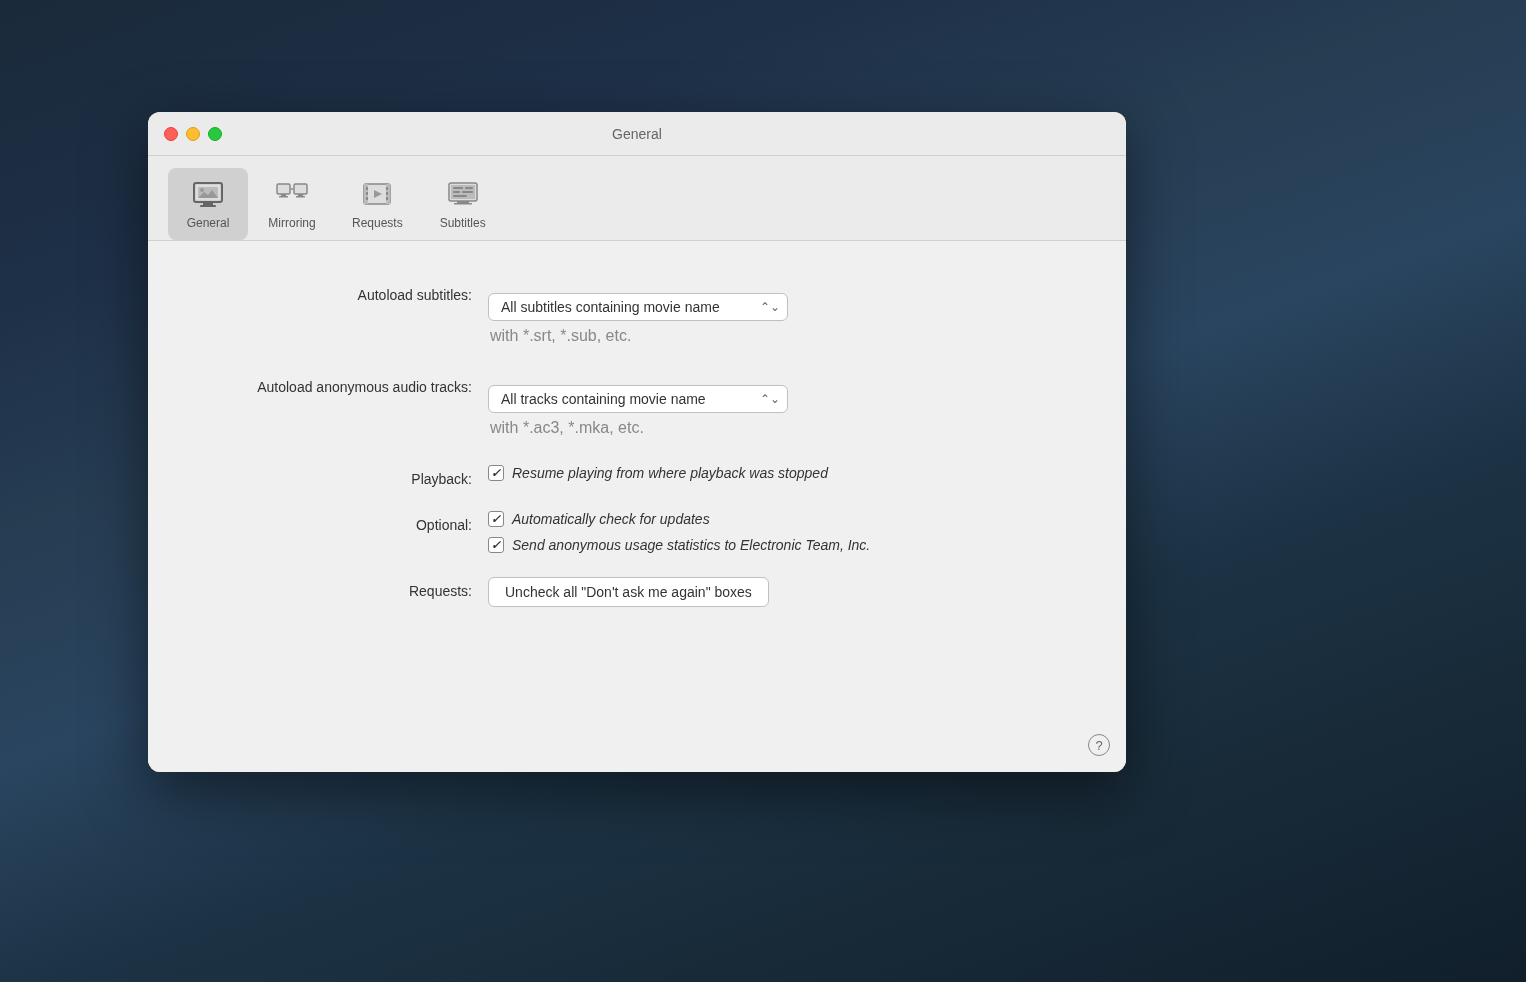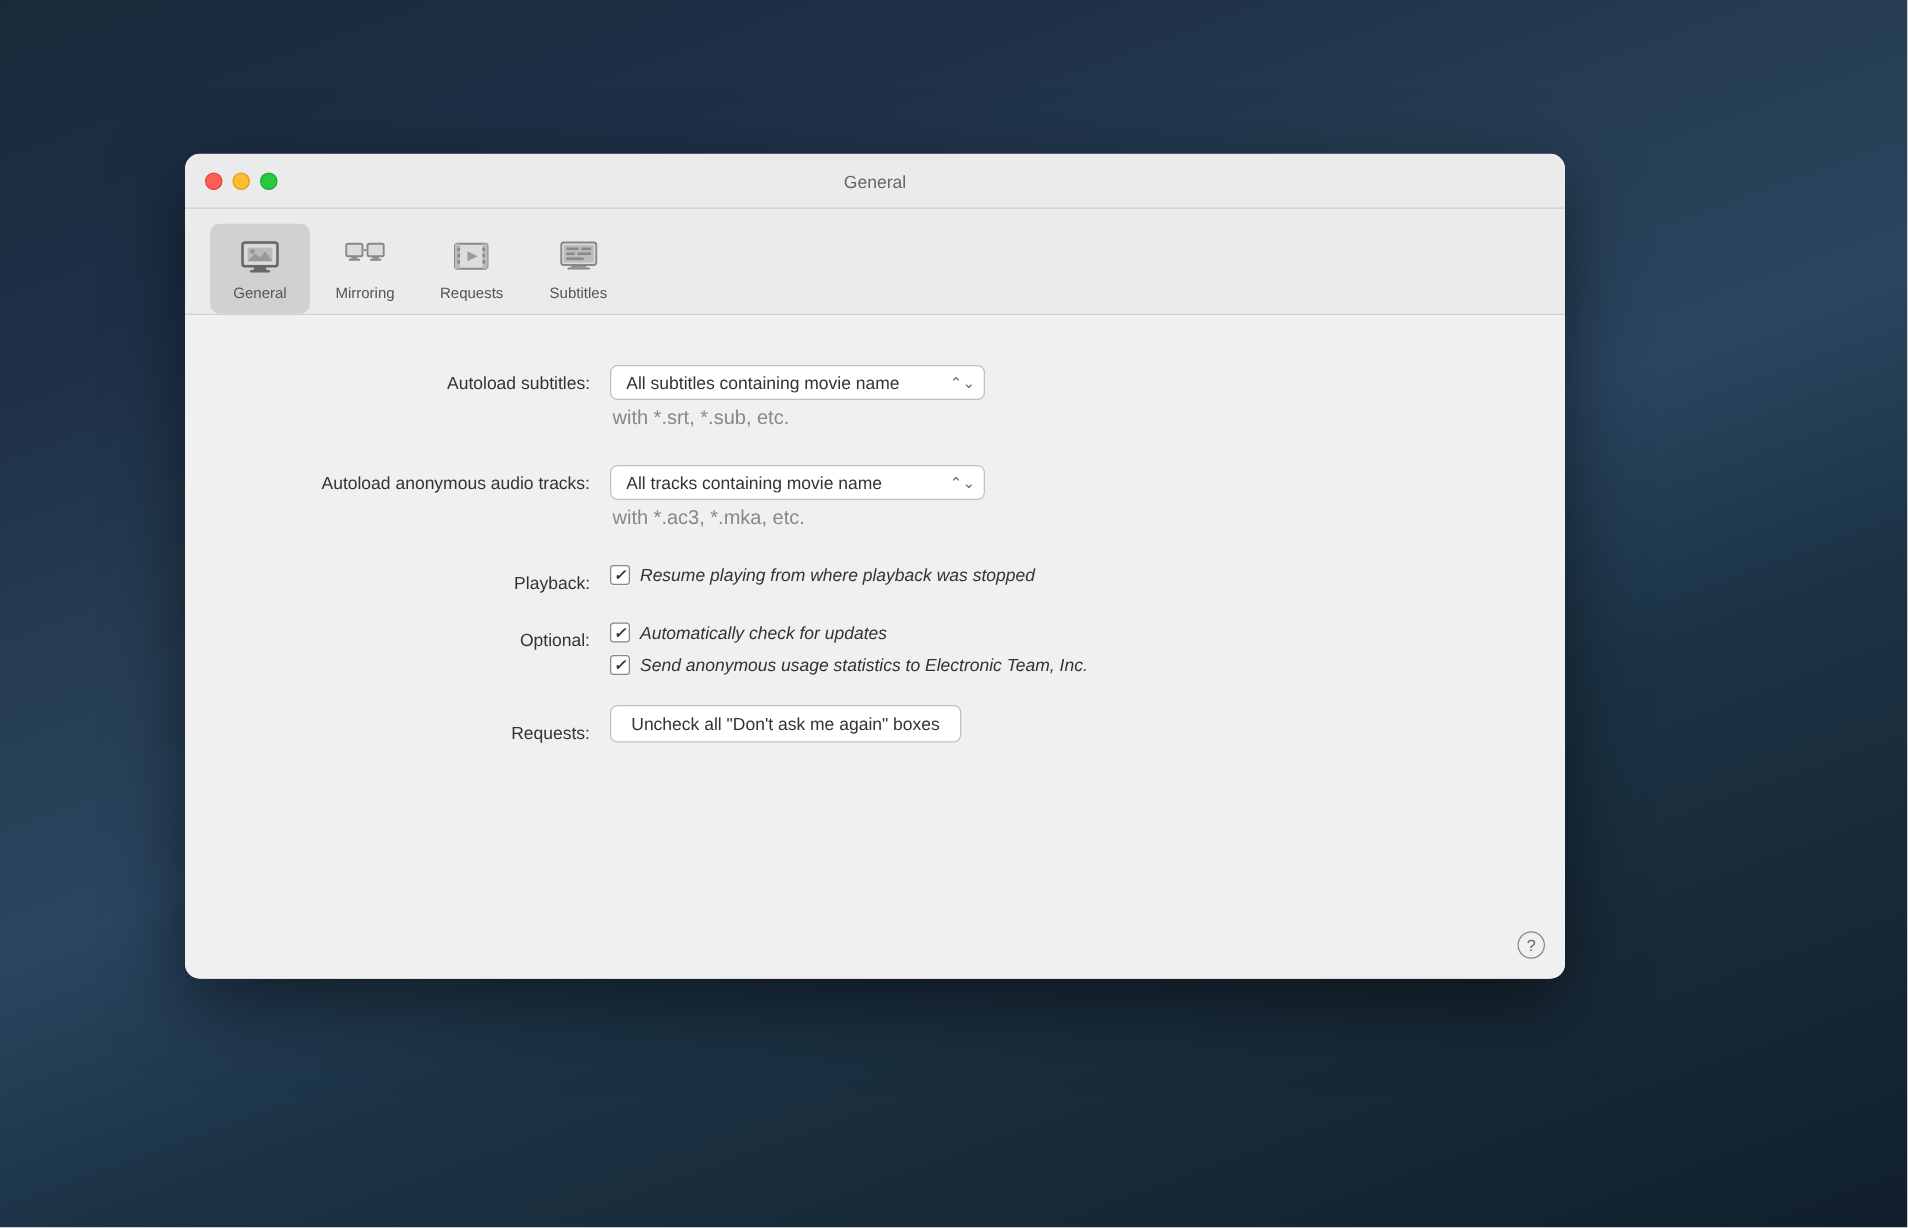--- a/index.html
+++ b/index.html
@@ -14,25 +14,25 @@
 
     .background {
       position: absolute;
       inset: 0;
       background: linear-gradient(160deg, #1a2a3a 0%, #1e3048 20%, #263d52 35%, #2a4560 50%, #1c3345 65%, #182a38 80%, #111f2c 100%);
       z-index: 0;
     }
 
     .window {
       position: absolute;
-      top: 123px;
+      top: 112px;
       left: 148px;
-      width: 1104px;
+      width: 978px;
       height: 660px;
-      background: #f0abfc;
+      background: #fdba74;
       border-radius: 12px;
       box-shadow: 0 20px 60px rgba(0,0,0,0.5);
       z-index: 10;
       overflow: hidden;
     }
 
     .title-bar {
       display: flex;
       align-items: center;
       justify-content: center;
@@ -134,20 +134,21 @@
 
     .form-control-group {
       display: flex;
       flex-direction: column;
       gap: 6px;
     }
 
     .select-wrapper {
       position: relative;
       display: inline-block;
+      margin-top: 12px;
     }
 
     .mac-select {
       appearance: none;
       -webkit-appearance: none;
       background: #fff;
       border: 1px solid #c0c0c0;
       border-radius: 6px;
       padding: 5px 30px 5px 12px;
       font-size: 14px;
@@ -218,21 +219,21 @@
       line-height: 1;
     }
 
     .checkbox-label {
       font-size: 14px;
       color: #333;
     }
 
     .requests-group {
       display: flex;
-      align-items: flex-end;
+      align-items: flex-start;
       margin-top: 8px;
     }
 
     .mac-button {
       background: #fff;
       border: 1px solid #c0c0c0;
       border-radius: 6px;
       padding: 6px 16px;
       font-size: 14px;
       color: #333;

